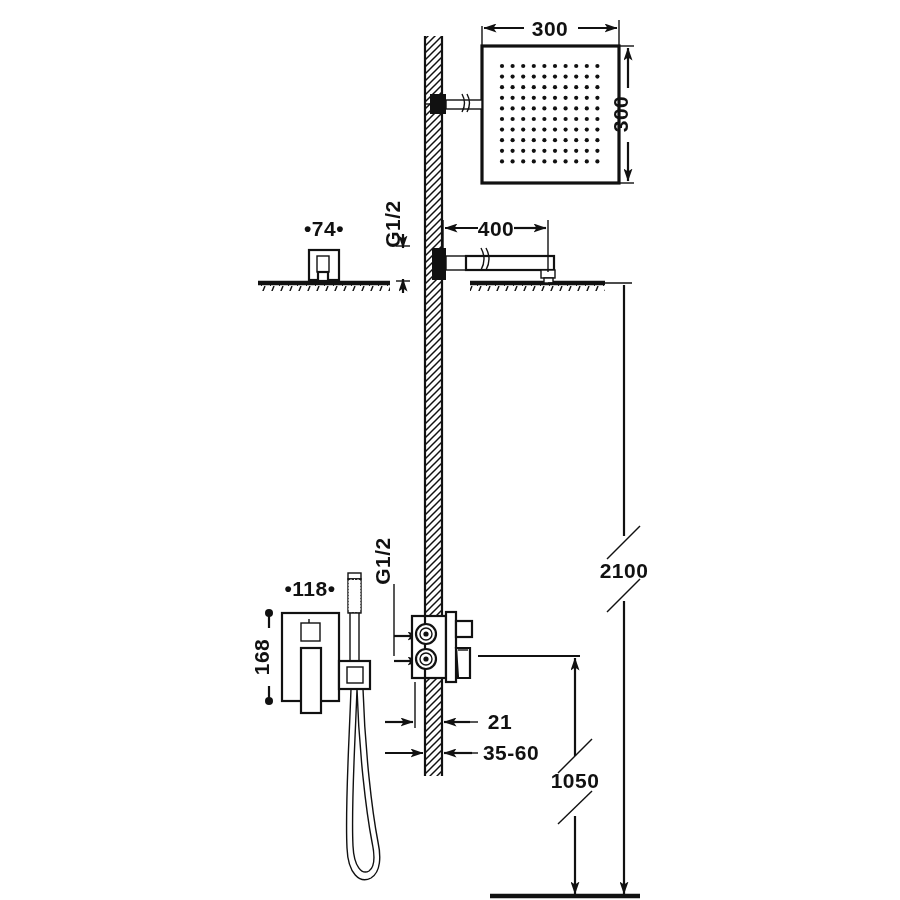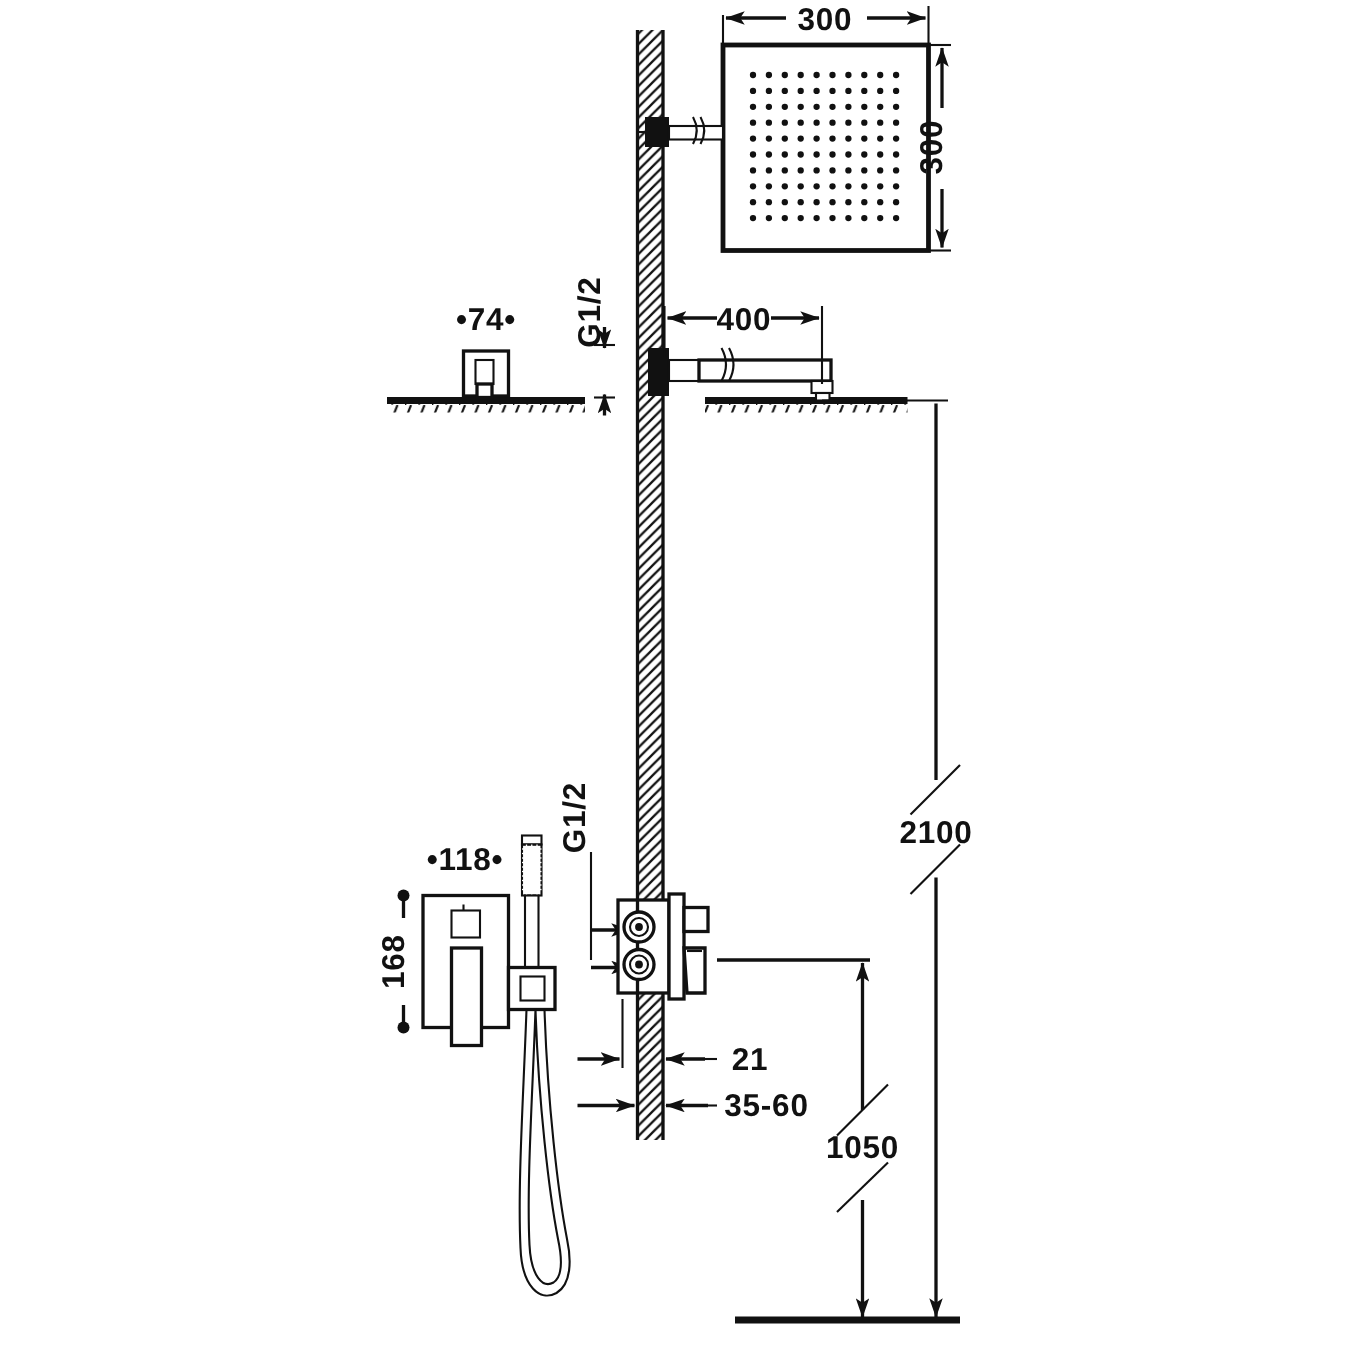--- a/index.html
+++ b/index.html
@@ -2,21 +2,21 @@
 <html><head>
 <meta charset="utf-8">
 <title>Shower System Technical Drawing</title>
 <style>
   html,body{margin:0;padding:0;background:#ffffff;}
   body{
     width:900px;height:900px;
     font-family:"Liberation Sans", sans-serif;
     position:relative;overflow:hidden;
   }
-  #drawing-root{position:absolute;left:0;top:0;width:900px;height:760px;}
+  #drawing-root{position:absolute;left:0;top:16px;width:900px;height:760px;}
   svg{display:block;}
   text{font-family:"Liberation Sans", sans-serif;font-weight:bold;fill:#111111;}
   .dimtext{font-size:21px;letter-spacing:0.5px;}
   .ln{stroke:#111111;fill:none;}
   .thin{stroke-width:1.4;}
   .med{stroke-width:2.2;}
   .thick{stroke-width:3.2;}
   .fat{stroke-width:4.6;}
   .wht{fill:#ffffff;}
   .blk{fill:#111111;}

